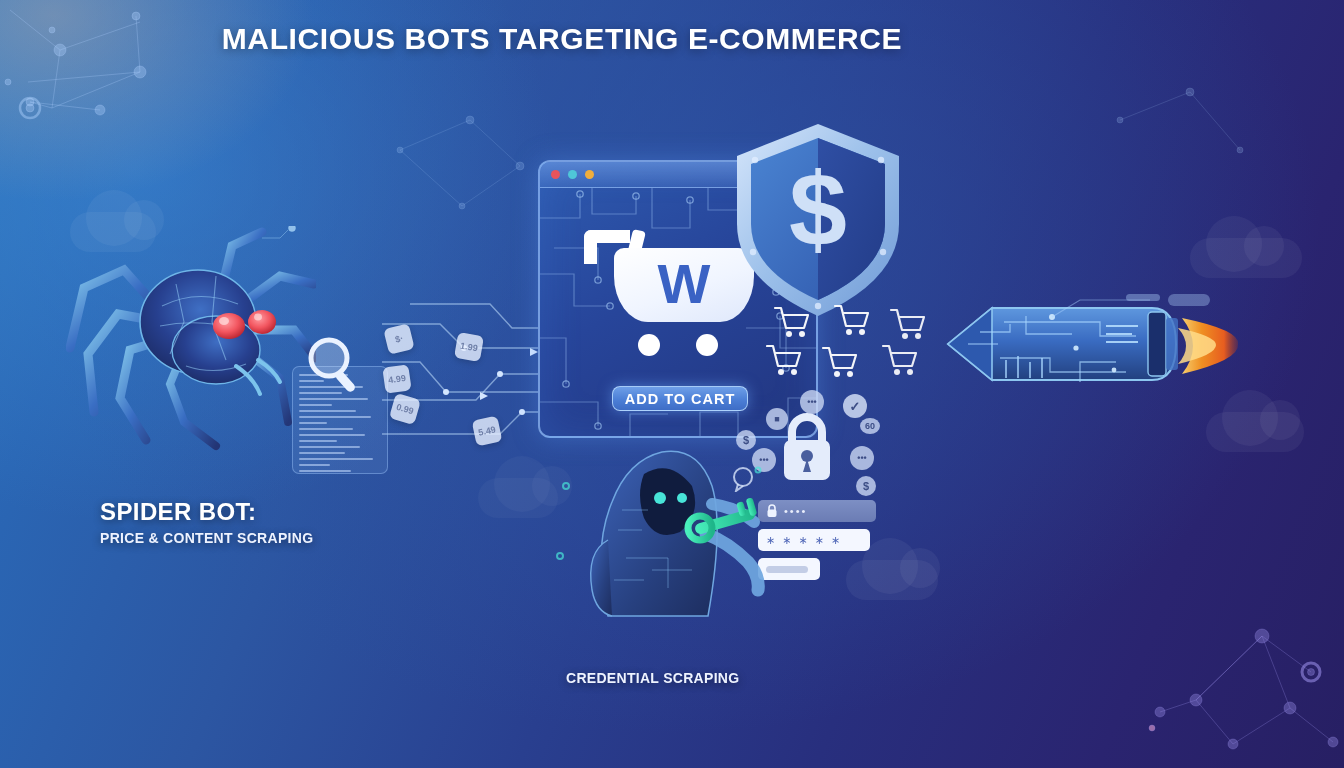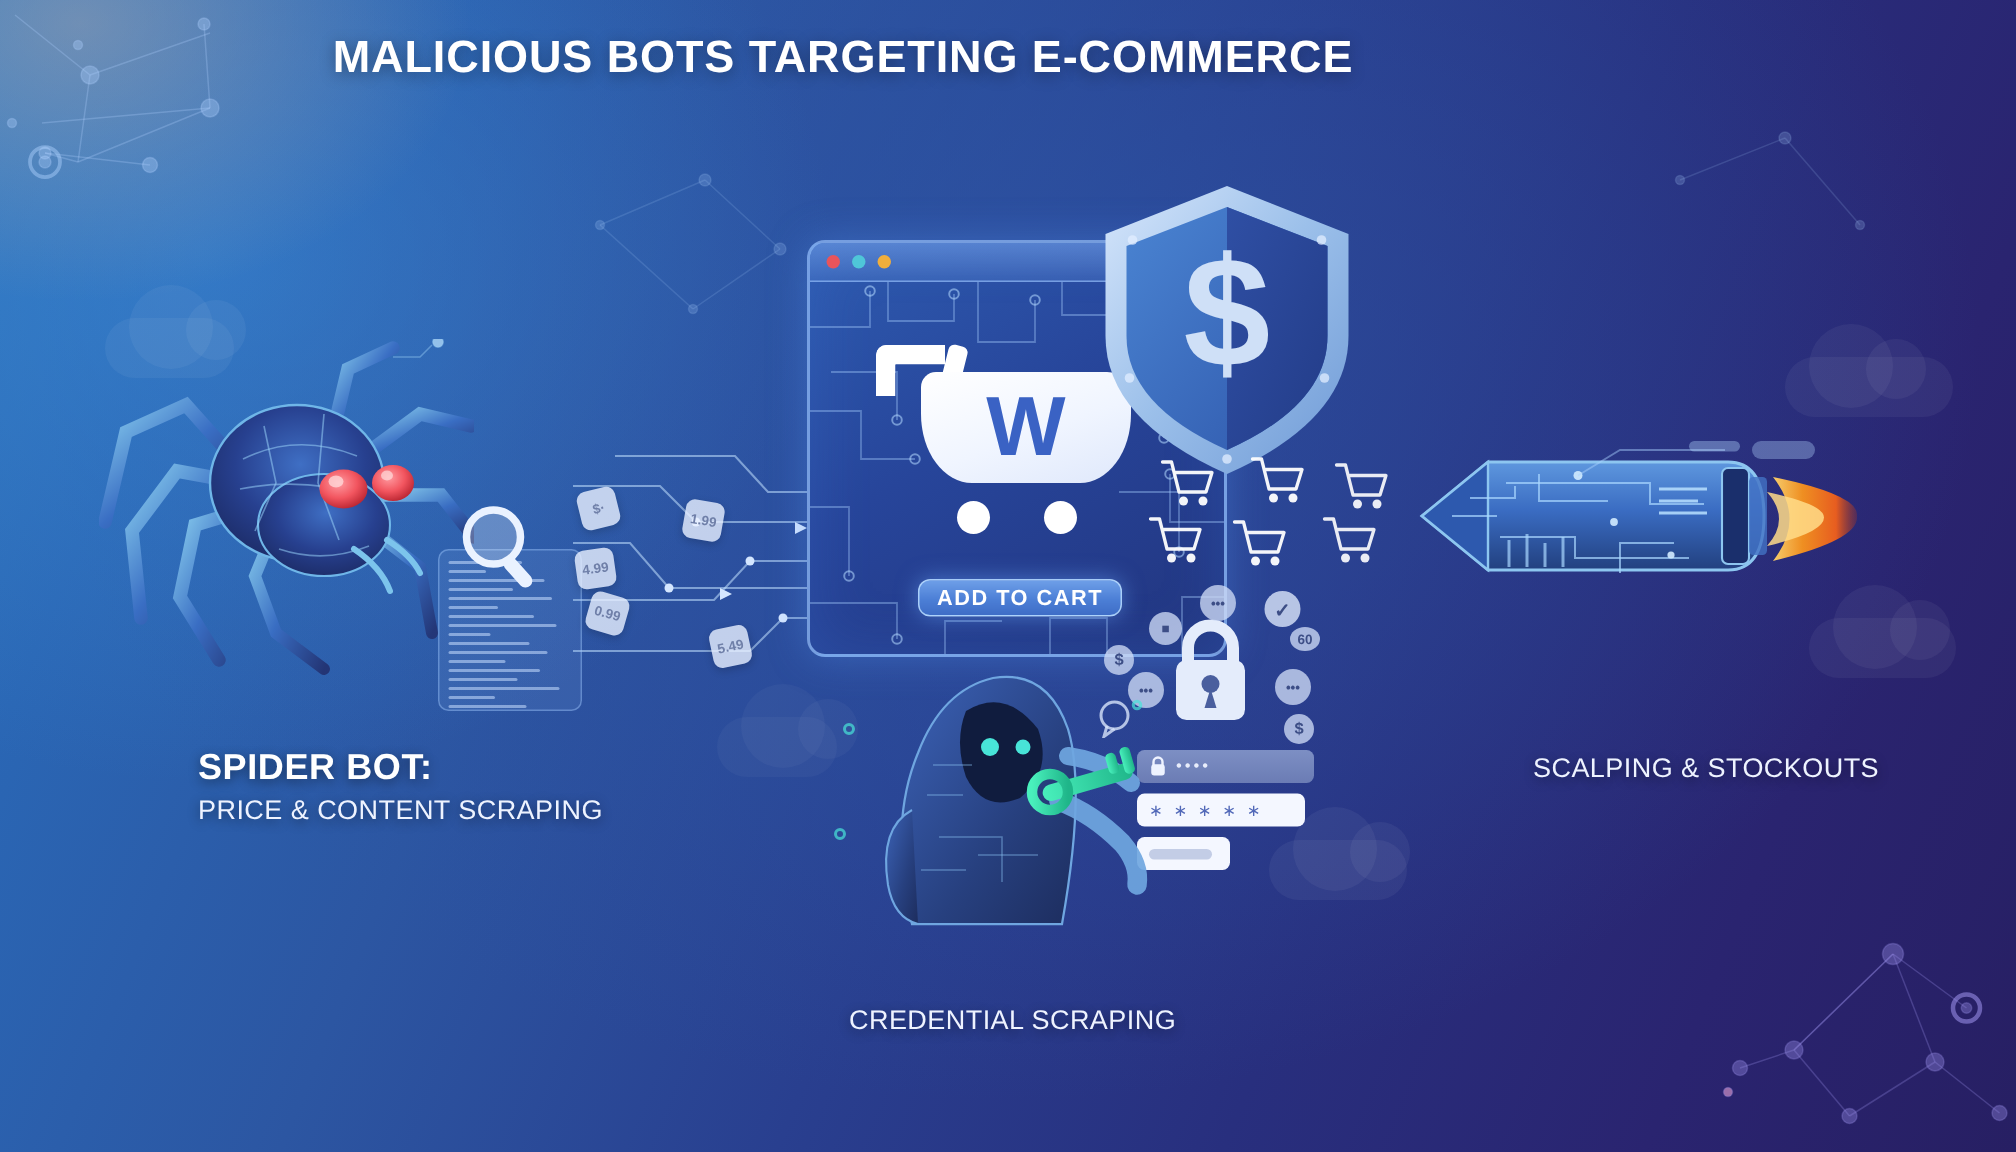--- a/index.html
+++ b/index.html
@@ -30,22 +30,22 @@
   
   #title {
     position:absolute; top:22px; left:0; width:1124px; text-align:center;
     font-size:30px; font-weight:bold; letter-spacing:0.6px;
     color:#ffffff; text-shadow:0 2px 10px rgba(0,0,0,0.35);
   }
 
   
   .caption { position:absolute; color:#fff; text-shadow:0 2px 8px rgba(0,0,0,0.45); }
   .cap-title { font-size:24px; font-weight:bold; letter-spacing:0.4px; line-height:1.16; }
-  .cap-sub   { font-size:18px; font-weight:400; letter-spacing:0.3px; margin-top:4px; color:#eef3ff; }
-  #cap-spider { left:132px; top:498px; }
+  .cap-sub   { font-size:14px; font-weight:700; letter-spacing:0.3px; margin-top:4px; color:#eef3ff; }
+  #cap-spider { left:100px; top:498px; }
   #cap-rapid  { left:1022px; top:498px; }
   #cap-lock   { left:566px; top:666px; }
 
   
   #browser {
     position:absolute; left:538px; top:160px; width:280px; height:278px;
     border-radius:12px;
     background:linear-gradient(150deg,#2e5bb0 0%, #27459a 45%, #22357f 100%);
     border:2px solid rgba(150,195,255,0.72);
     box-shadow:0 0 26px rgba(90,150,240,0.35), inset 0 0 40px rgba(70,130,230,0.22);
@@ -582,20 +582,19 @@
       </g>
     </svg>
   </div>
 
   <div id="cap-spider" class="caption">
     <div class="cap-title">SPIDER BOT:</div>
     <div class="cap-sub">PRICE &amp; CONTENT SCRAPING</div>
   </div>
 
   <div id="cap-rapid" class="caption">
-    <div class="cap-sub">SCALPING &amp; STOCKOUTS</div>
   </div>
 
   <div id="cap-lock" class="caption">
     <div class="cap-sub">CREDENTIAL SCRAPING</div>
   </div>
 
 </div>
 
 </body></html>

